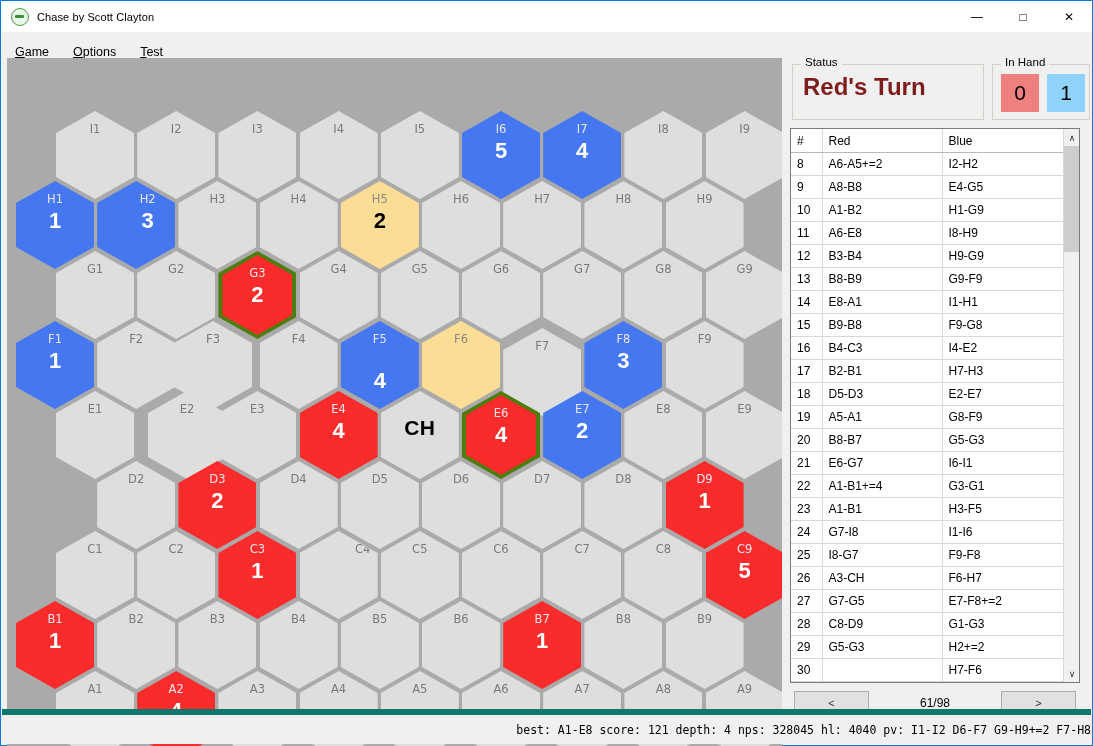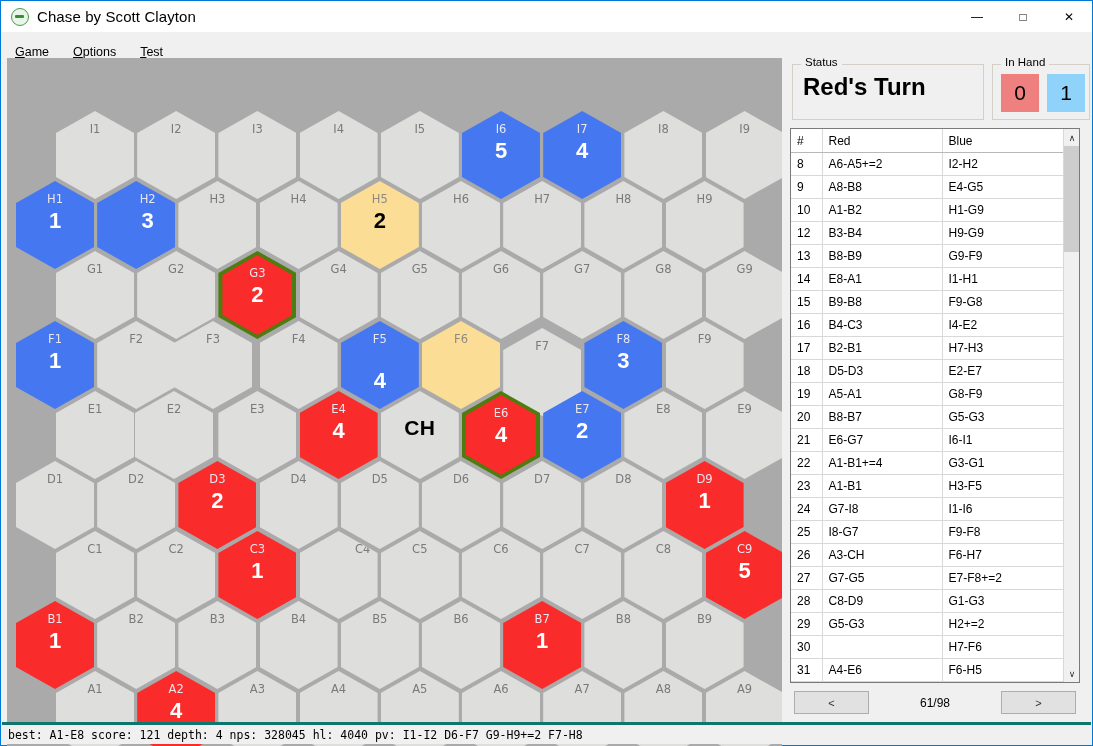--- a/index.html
+++ b/index.html
@@ -27,21 +27,21 @@
     width:16px;height:16px;margin-left:10px;margin-right:8px;
     border-radius:50%;
     background:#e8f6e8;
     border:1px solid #4c9a4c;
     position:relative;flex:0 0 auto;
   }
   .tb-icon:after{
     content:"";position:absolute;left:3px;top:6px;width:9px;height:3px;
     background:#3c8a3c;border-radius:1px;
   }
-  .tb-title{font-size:15px;color:#000;letter-spacing:.1px;}
+  .tb-title{font-size:11px;color:#000;letter-spacing:.1px;}
   .tb-btns{margin-left:auto;display:flex;height:31px;}
   .tb-btn{
     width:46px;height:31px;display:flex;align-items:center;justify-content:center;
     font-size:12px;color:#000;
   }
 
   
   .menubar{
     position:absolute;left:0;top:31px;width:1091px;height:24px;
     background:#f0f0f0;display:flex;align-items:center;margin-top:8px;
@@ -105,21 +105,21 @@
   }
   .group > legend{
     position:absolute;top:-9px;left:8px;background:#f0f0f0;padding:0 4px;
     font-size:11.5px;color:#000;
   }
   #grp-status{left:0;top:6px;width:192px;height:56px;}
   #grp-hand{left:200px;top:6px;width:98px;height:56px;}
 
   .status-text{
     position:absolute;left:10px;top:10px;
-    font-size:24px;font-weight:bold;color:#000000;line-height:1;
+    font-size:24px;font-weight:bold;color:#7f1d1d;line-height:1;
   }
   .hand-wrap{position:absolute;left:8px;top:9px;display:flex;gap:8px;}
   .hand-tile{
     width:38px;height:38px;display:flex;align-items:center;justify-content:center;
     font-size:21px;color:#000;
   }
   .hand-tile.red{background:#ef8080;}
   .hand-tile.blue{background:#8fd3fa;}
 
   
@@ -163,23 +163,23 @@
   #nav-prev{left:4px;}
   #nav-next{left:211px;}
   .nav-count{
     position:absolute;left:0;top:0;width:290px;height:23px;
     display:flex;align-items:center;justify-content:center;
     font-size:12px;color:#000;
   }
 
   
   .statusbar{
-    position:absolute;left:1px;bottom:1px;width:1089px;height:22px;
-    background:#f0f0f0;border-top:3px solid #0f766e;
-    display:flex;align-items:center;box-sizing:border-box;
+    position:absolute;left:1px;bottom:1px;width:1089px;height:35px;
+    background:#f0f0f0;border-top:6px solid #0f766e;
+    display:flex;align-items:center;box-sizing:border-box;justify-content:flex-end;
   }
   .statusbar .txt{
     font-family:"DejaVu Sans Mono", monospace;
     font-size:11.5px;color:#000;margin-left:6px;white-space:nowrap;
   }
 </style>
 </head>
 <body>
 
 <div id="app">
@@ -316,21 +316,21 @@
       <div class="hex blue" style="left: 616.4px; top: 307px;">
         <div class="hex-label">F8</div>
         <div class="hex-val">3</div>
       </div>
       <div class="hex" style="left: 697.6px; top: 307px;">
         <div class="hex-label">F9</div>
       </div>
       <div class="hex" style="left: 88px; top: 377px;">
         <div class="hex-label">E1</div>
       </div>
-      <div class="hex" style="left: 167px; top: 377px;">
+      <div class="hex" style="left: 180px; top: 377px;">
         <div class="hex-label">E2</div>
       </div>
       <div class="hex" style="left: 250.4px; top: 377px;">
         <div class="hex-label">E3</div>
       </div>
       <div class="hex red" style="left: 331.6px; top: 377px;">
         <div class="hex-label">E4</div>
         <div class="hex-val">4</div>
       </div>
       <div class="hex" style="left: 412.8px; top: 377px;">
@@ -344,23 +344,20 @@
       </div>
       <div class="hex blue" style="left: 575.2px; top: 377px;">
         <div class="hex-label">E7</div>
         <div class="hex-val">2</div>
       </div>
       <div class="hex" style="left: 656.4px; top: 377px;">
         <div class="hex-label">E8</div>
       </div>
       <div class="hex" style="left: 737.6px; top: 377px;">
         <div class="hex-label">E9</div>
-      </div>
-      <div class="hex" style="left: 48px; top: 447px;">
-        <div class="hex-label">D1</div>
       </div>
       <div class="hex" style="left: 129.2px; top: 447px;">
         <div class="hex-label">D2</div>
       </div>
       <div class="hex red" style="left: 210.4px; top: 447px;">
         <div class="hex-label">D3</div>
         <div class="hex-val">2</div>
       </div>
       <div class="hex" style="left: 291.6px; top: 447px;">
         <div class="hex-label">D4</div>
@@ -508,20 +505,25 @@
               <td>9</td>
               <td>A8-B8</td>
               <td>E4-G5</td>
             </tr>
             <tr>
               <td>10</td>
               <td>A1-B2</td>
               <td>H1-G9</td>
             </tr>
             <tr>
+              <td>11</td>
+              <td>A6-E8</td>
+              <td>I8-H9</td>
+            </tr>
+            <tr>
               <td>12</td>
               <td>B3-B4</td>
               <td>H9-G9</td>
             </tr>
             <tr>
               <td>13</td>
               <td>B8-B9</td>
               <td>G9-F9</td>
             </tr>
             <tr>

